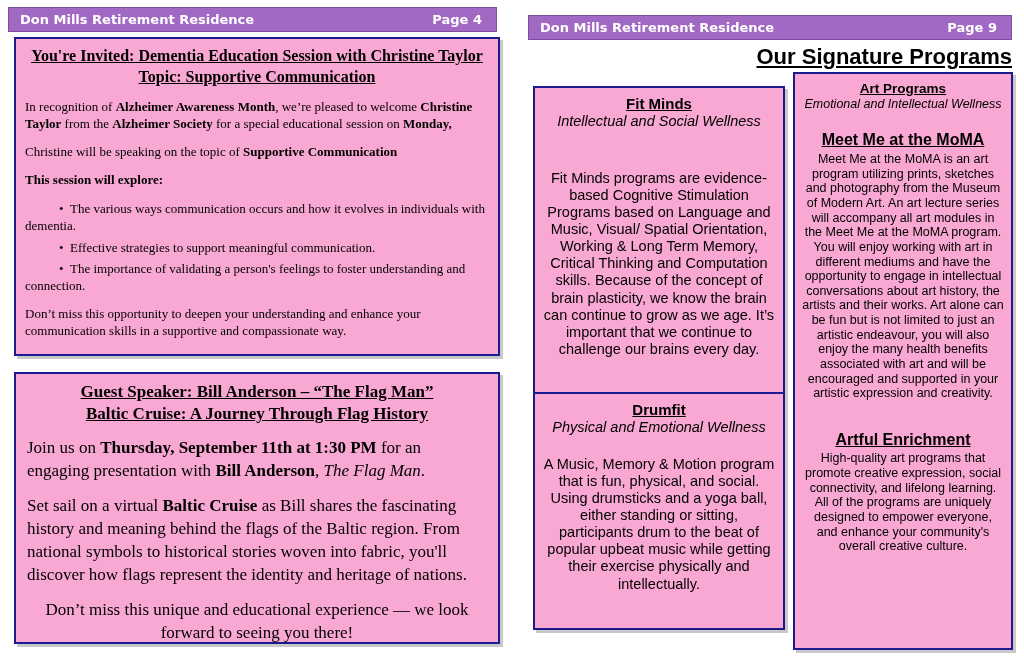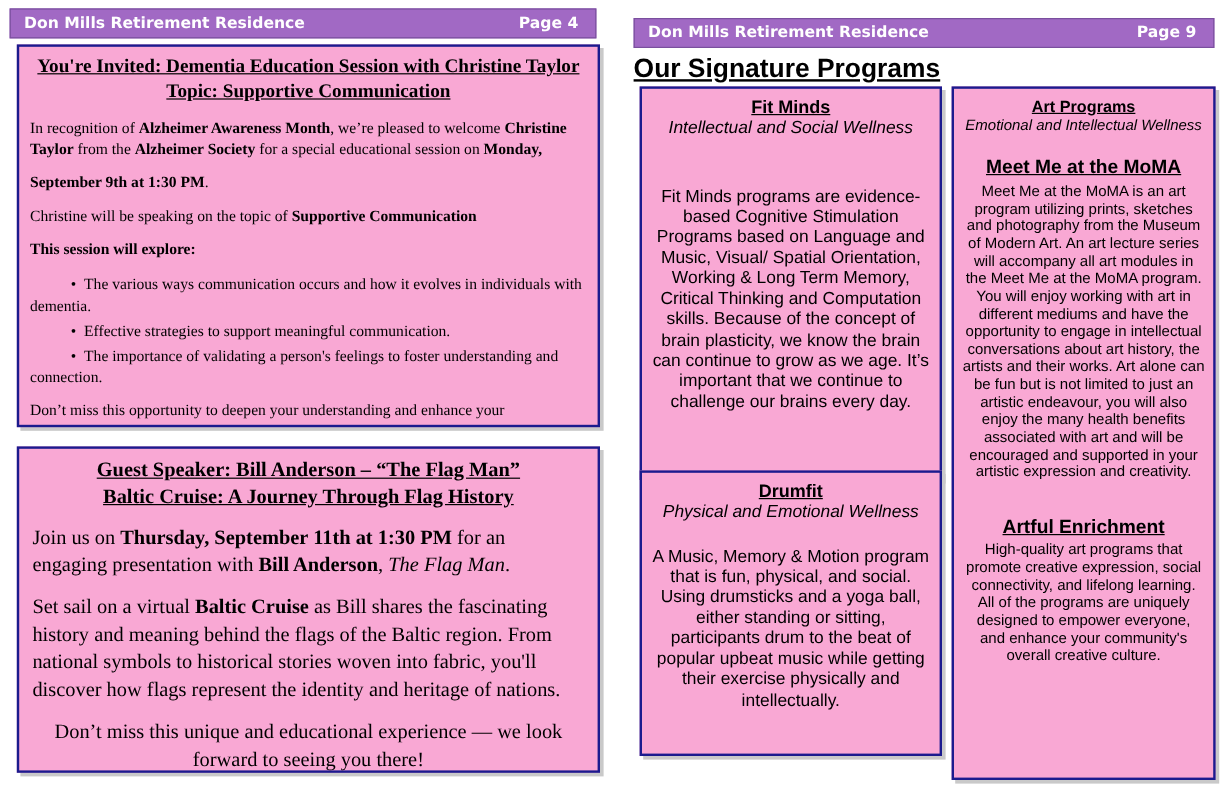--- a/index.html
+++ b/index.html
@@ -44,21 +44,21 @@
   ul.bullets { list-style:none; margin:2px 0 11px 0; }
   ul.bullets li { text-indent:34px; margin-bottom:4px; }
 
   #flag-box { padding:7px 11px; font-size:17px; line-height:1.35; }
   #flag-box .box-title { font-size:17px; line-height:1.3; margin-bottom:12px; }
   #flag-box p { margin-bottom:12px; }
   #flag-box .closing { text-align:center; margin-top:4px; }
 
   
   .page-title {
-    position:absolute; text-align:left; font-weight:bold; font-size:22px;
+    position:absolute; text-align:right; font-weight:bold; font-size:22px;
   }
   .page-title span { text-decoration:underline; }
 
   .progbox { text-align:center; }
   .prog-title { font-weight:bold; text-decoration:underline; }
   .prog-sub { font-style:italic; }
 
   #fit-box { padding:7px 6px; font-size:14.5px; line-height:1.18; }
   #fit-box .prog-title { font-size:15px; }
   #fit-box .prog-sub { margin-bottom:40px; }
@@ -82,21 +82,20 @@
     <span>Don Mills Retirement Residence</span>
     <span>Page 4</span>
   </div>
 
   <div class="cbox serifbox" id="invite-box" style="left:6px; top:30px; width:486px; height:319px;">
     <div class="box-title">
       <div class="tline">You're Invited: Dementia Education Session with Christine Taylor</div>
       <div class="tline">Topic: Supportive Communication</div>
     </div>
     <p><span>In recognition of </span><b>Alzheimer Awareness Month</b><span>, we’re pleased to welcome </span><b>Christine Taylor</b><span> from the </span><b>Alzheimer Society</b><span> for a special educational session on </span><b>Monday,</b></p>
-    <p><b>September 9th at 1:30 PM</b><span>.</span></p>
     <p><span>Christine will be speaking on the topic of </span><b>Supportive Communication</b></p>
     <p class="tight"><b>This session will explore:</b></p>
     <ul class="bullets">
         <li>• The various ways communication occurs and how it evolves in individuals with dementia.</li>
         <li>• Effective strategies to support meaningful communication.</li>
         <li>• The importance of validating a person's feelings to foster understanding and connection.</li>
       </ul>
     <p><span>Don’t miss this opportunity to deepen your understanding and enhance your communication skills in a supportive and compassionate way.</span></p>
   </div>
 
@@ -115,21 +114,21 @@
 
   <div class="bar" style="left:0; top:0; width:484px;">
     <span>Don Mills Retirement Residence</span>
     <span>Page 9</span>
   </div>
 
   <div class="page-title" style="left:0; top:29px; width:484px;">
     <span>Our Signature Programs</span>
   </div>
 
-  <div class="cbox progbox" id="fit-box" style="left:5px; top:57px; width:252px; height:328px;">
+  <div class="cbox progbox" id="fit-box" style="left:5px; top:71px; width:252px; height:328px;">
     <div class="prog-title">Fit Minds</div>
     <div class="prog-sub">Intellectual and Social Wellness</div>
     <div class="prog-body">Fit Minds programs are evidence-based Cognitive Stimulation Programs based on Language and Music, Visual/ Spatial Orientation, Working &amp; Long Term Memory, Critical Thinking and Computation skills. Because of the concept of brain plasticity, we know the brain can continue to grow as we age. It’s important that we continue to challenge our brains every day.</div>
   </div>
 
   <div class="cbox progbox" id="drum-box" style="left:5px; top:377px; width:252px; height:238px;">
     <div class="prog-title">Drumfit</div>
     <div class="prog-sub">Physical and Emotional Wellness</div>
     <div class="prog-body">A Music, Memory &amp; Motion program that is fun, physical, and social. Using drumsticks and a yoga ball, either standing or sitting, participants drum to the beat of popular upbeat music while getting their exercise physically and intellectually.</div>
   </div>

